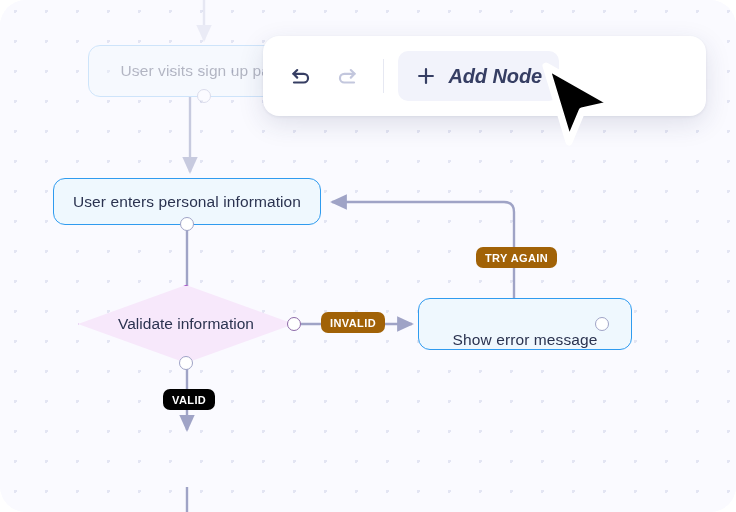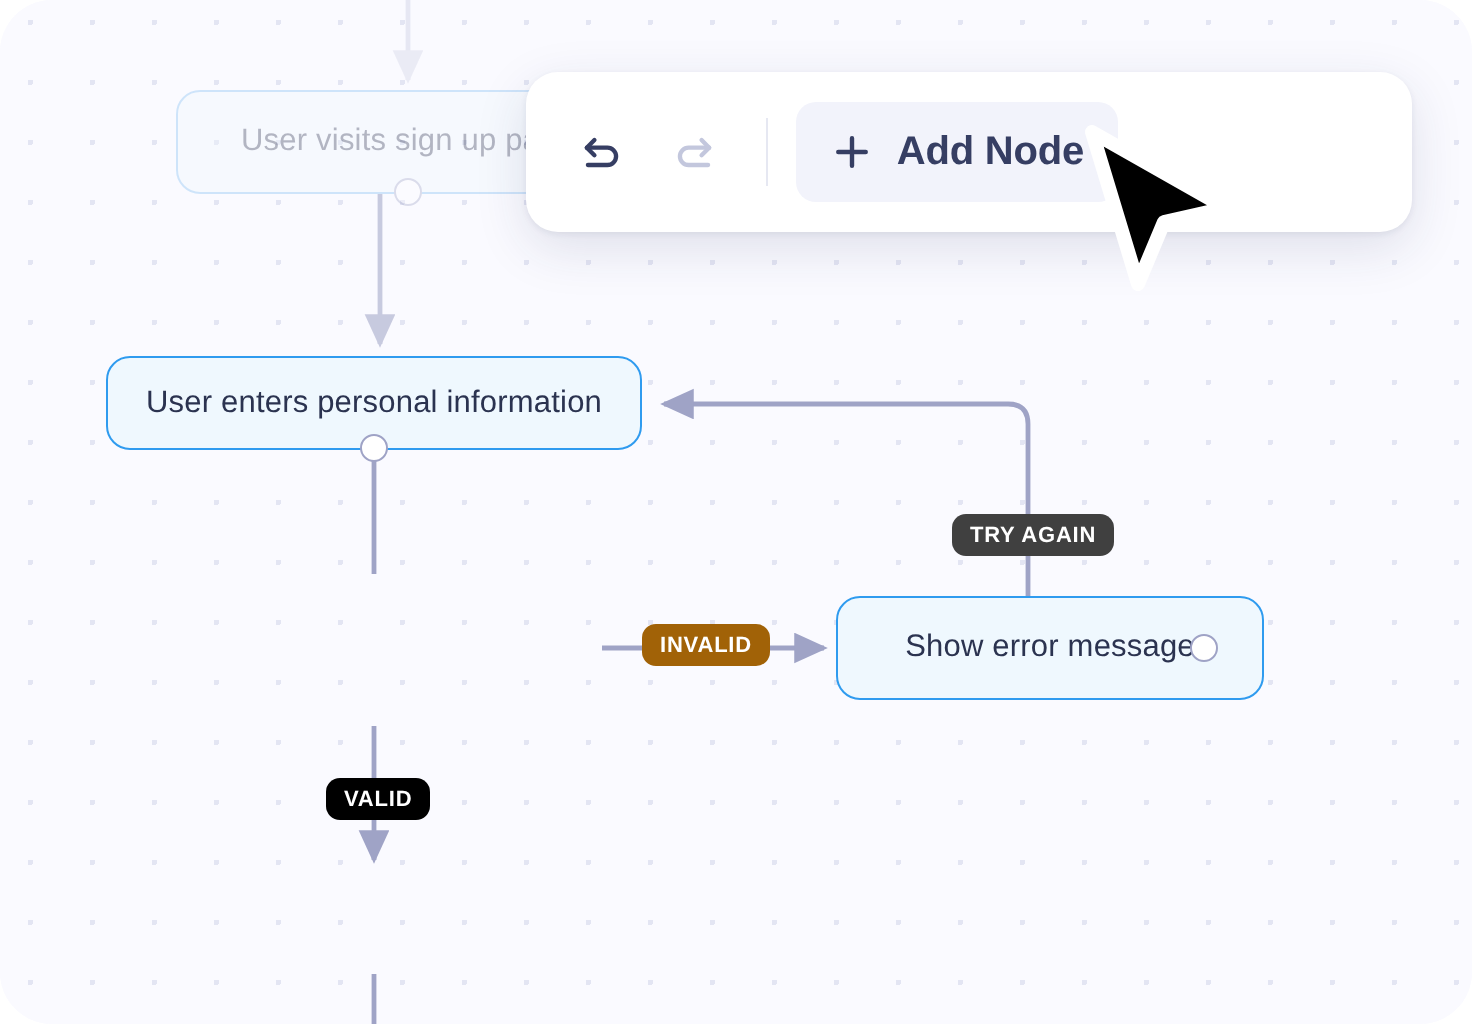--- a/index.html
+++ b/index.html
@@ -47,21 +47,21 @@
     width: 14px; height: 14px;
     border-radius: 50%;
     background: #ffffff;
     border: 1.8px solid #9fa3c6;
   }
   .h-bottom { left: 50%; bottom: -7px; transform: translateX(-50%); }
   .h-inner-right { right: 22px; top: 50%; transform: translateY(-50%); position: absolute; }
 
   #node-signup { left: 88px;  top: 45px;  width: 232px; height: 52px; }
   #node-personal { left: 53px; top: 178px; width: 268px; height: 47px; }
-  #node-error  { left: 418px; top: 298px; width: 214px; height: 52px; }
+  #node-error  { left: 418px; top: 298px; width: 214px; height: 52px; align-items: flex-end; }
   #node-create { left: 96px;  top: 436px; width: 183px; height: 51px; }
 
   
   #node-validate {
     position: absolute;
     left: 78px; top: 285px;
     width: 216px; height: 78px;
   }
   #node-validate .dia {
     position: absolute; inset: 0;
@@ -92,35 +92,36 @@
     border-radius: 7px;
     color: #fff;
     font-size: 11px;
     font-weight: bold;
     letter-spacing: .4px;
     padding: 0 9px;
     height: 21px;
     white-space: nowrap;
   }
   #badge-invalid { left: 321px; top: 312px; background: #a16207; }
-  #badge-tryagain { left: 476px; top: 247px; background: #404040; margin-top: 10px; }
+  #badge-tryagain { left: 476px; top: 247px; background: #a16207; }
   #badge-valid   { left: 163px; top: 389px; background: #000000; }
 
   
   #toolbar {
     position: absolute;
     left: 263px; top: 36px;
     width: 443px; height: 80px;
     background: #ffffff;
     border-radius: 16px;
     box-shadow: 0 8px 26px rgba(40,45,90,.13), 0 1px 3px rgba(40,45,90,.08);
     display: flex;
     align-items: center;
     padding: 0 16px;
     gap: 2px;
+    font-style: italic;
   }
   .tb-icon-btn {
     width: 44px; height: 44px;
     display: flex; align-items: center; justify-content: center;
     border-radius: 9px;
     background: transparent;
   }
   .tb-divider {
     width: 1.4px; height: 34px;
     background: #e6e8f2;
@@ -200,20 +201,26 @@
   <div class="node faded" id="node-signup">
     <span>User visits sign up page</span>
     <span class="node-handle h-bottom"></span>
   </div>
 
   <div class="node" id="node-personal">
     <span>User enters personal information</span>
     <span class="node-handle h-bottom"></span>
   </div>
 
+  <div id="node-validate">
+    <div class="dia"></div>
+    <div class="dia-label">Validate information</div>
+    <span class="h-right"></span>
+    <span class="h-bot"></span>
+  </div>
 
   <div class="node" id="node-error">
     <span>Show error message</span>
     <span class="node-handle h-inner-right"></span>
   </div>
 
 
   <div class="badge" id="badge-invalid">INVALID</div>
   <div class="badge" id="badge-tryagain">TRY AGAIN</div>
   <div class="badge" id="badge-valid">VALID</div>

